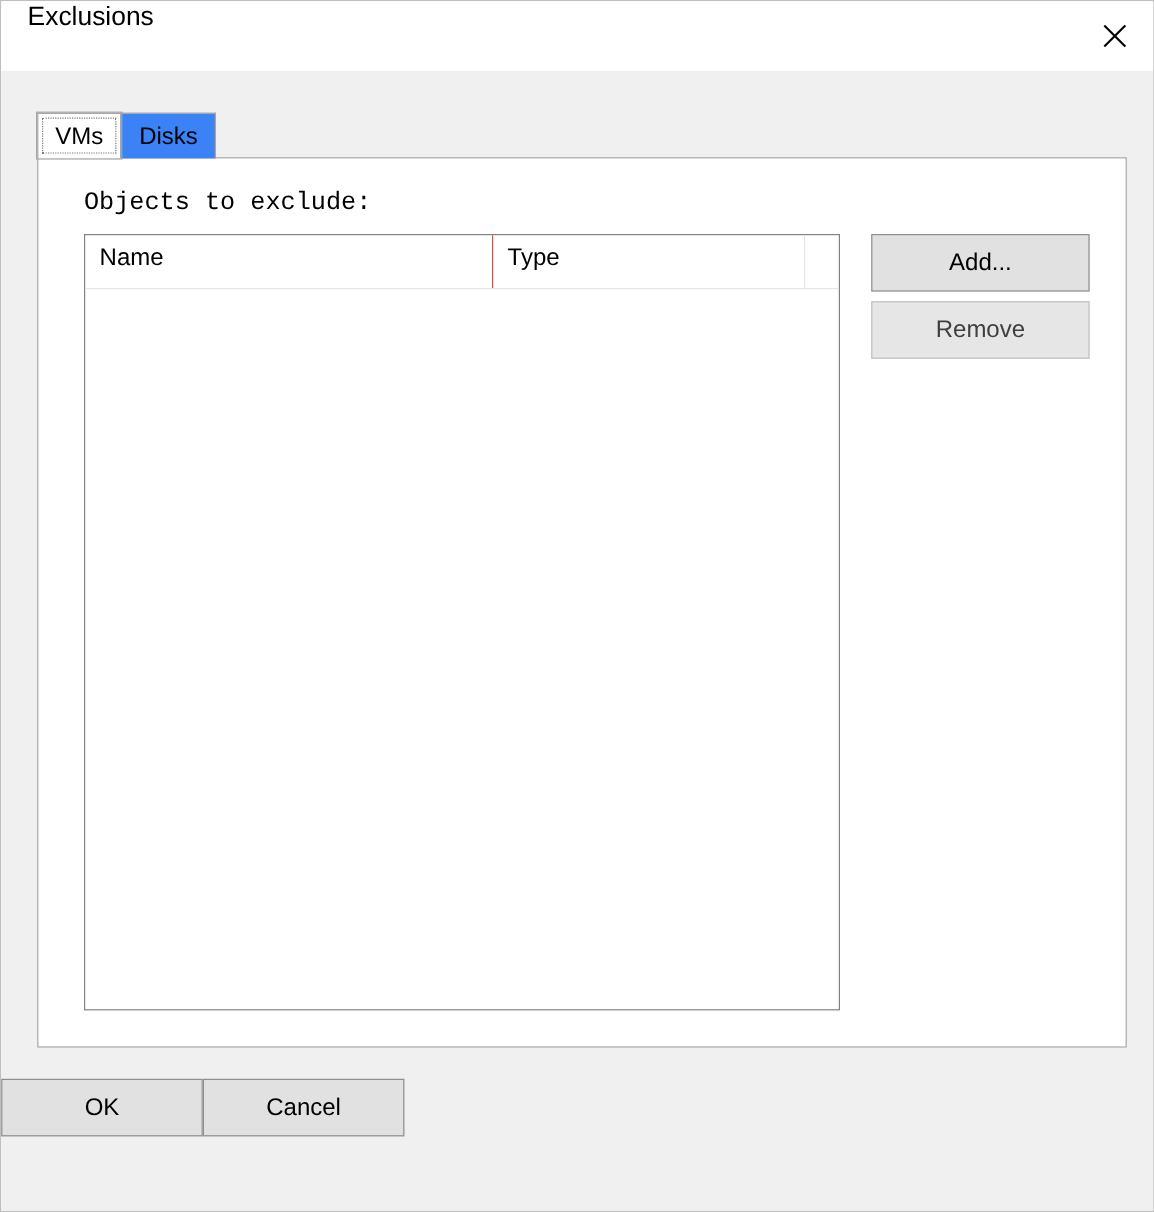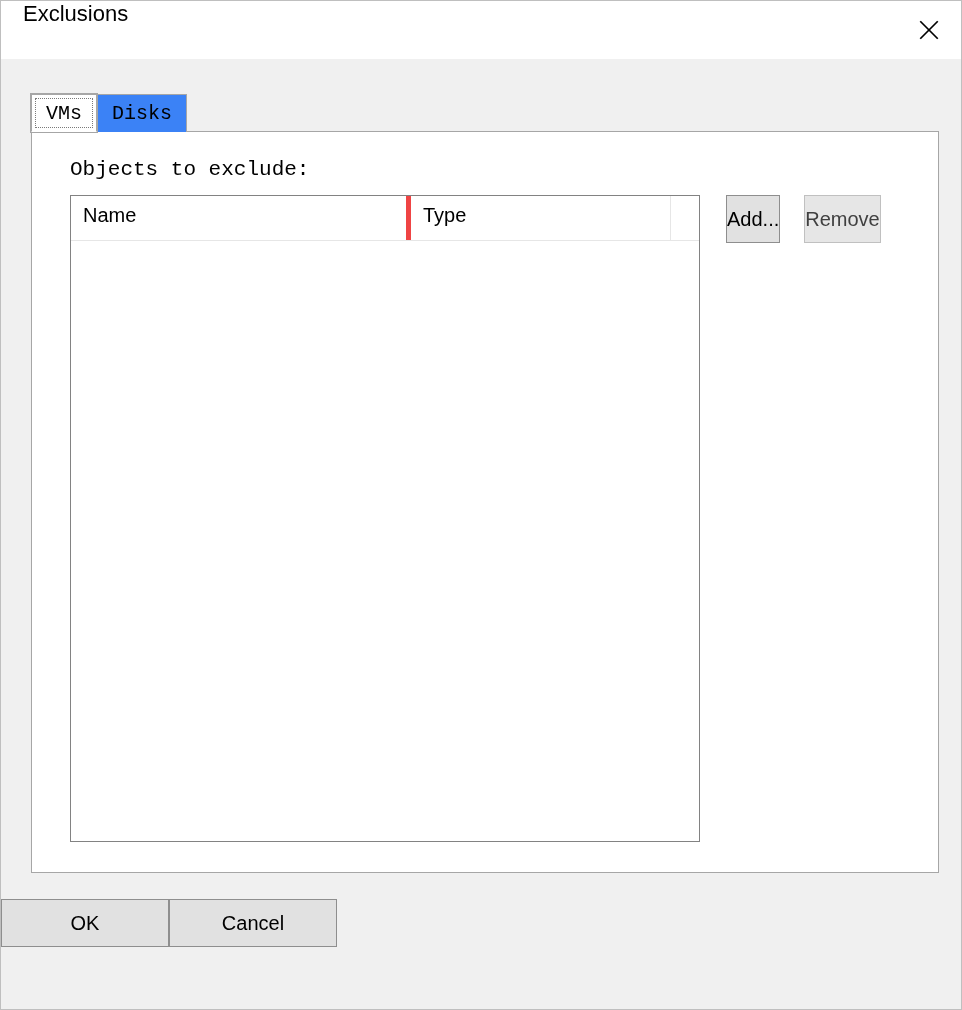--- a/index.html
+++ b/index.html
@@ -56,21 +56,20 @@
 
   .tabs-wrap {
     margin: 34px 22px 0 30px;
     position: relative;
   }
   .tabs {
     display: flex;
     align-items: flex-end;
     position: relative;
     z-index: 2;
-    font-family: Liberation Mono, monospace;
   }
   .tab {
     border: 1px solid #a6a6a6;
     border-bottom: none;
     padding: 6px 14px 6px 14px;
     font-size: 20px;
     background: #3b82f6;
     color: #000;
     cursor: pointer;
     position: relative;
@@ -133,36 +132,36 @@
   }
   .lv-header {
     display: flex;
     height: 44px;
     border-bottom: 1px solid #e6e6e6;
   }
   .lv-col {
     padding: 8px 12px;
     font-size: 20px;
     color: #000;
-    border-right: 5px solid #ef4444;
+    border-right: 1px solid #ef4444;
     box-sizing: border-box;
   }
   .lv-col.name { width: 340px; }
   .lv-col.type { flex: 1; border-right: none; }
   .lv-header-tail {
     width: 28px;
     border-left: 1px solid #e6e6e6;
   }
   .lv-body { flex: 1; }
 
   .side-buttons {
     width: 182px;
     display: flex;
-    flex-direction: row;
-    gap: 24px;
+    flex-direction: column;
+    gap: 8px;
   }
   button.win {
     height: 48px;
     border: 1px solid #8e8e8e;
     background: #e1e1e1;
     font-family: inherit;
     font-size: 20px;
     color: #000;
     cursor: pointer;
     padding: 0;

